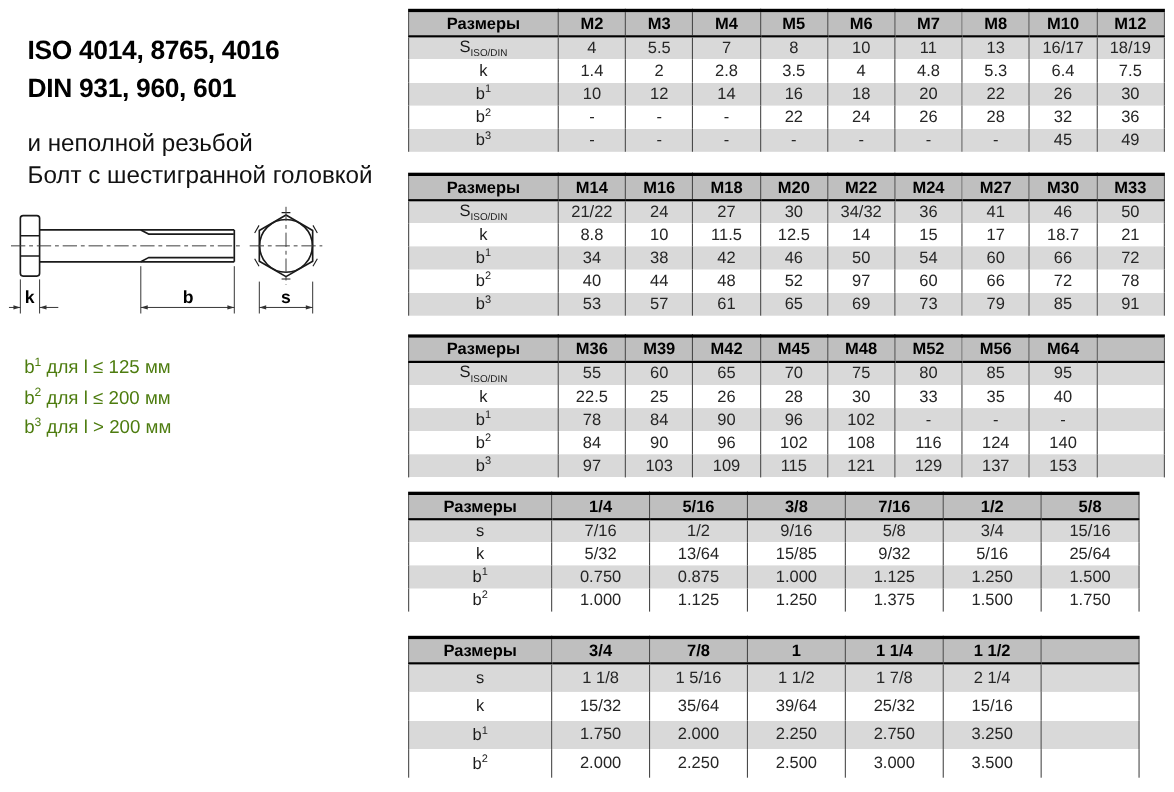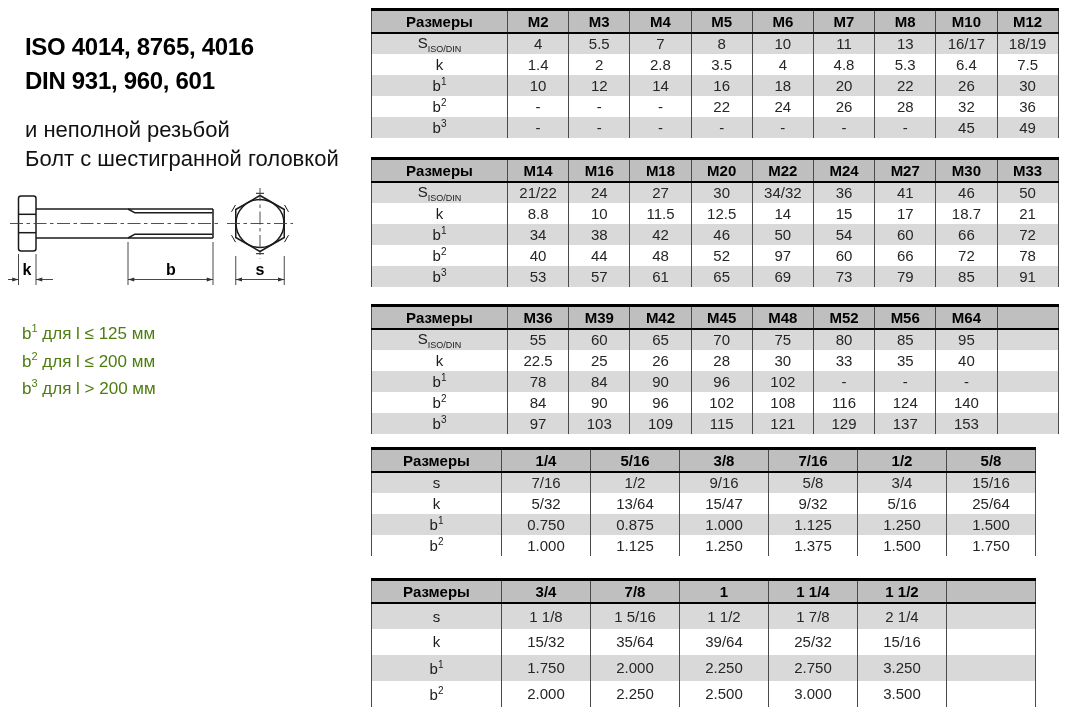--- a/index.html
+++ b/index.html
@@ -420,21 +420,21 @@
               <td>1/2</td>
               <td>9/16</td>
               <td>5/8</td>
               <td>3/4</td>
               <td>15/16</td>
             </tr>
             <tr>
               <td class="rowlabel">k</td>
               <td>5/32</td>
               <td>13/64</td>
-              <td>15/47</td>
+              <td>15/85</td>
               <td>9/32</td>
               <td>5/16</td>
               <td>25/64</td>
             </tr>
             <tr class="shade">
               <td class="rowlabel">b<sup>1</sup></td>
               <td>0.750</td>
               <td>0.875</td>
               <td>1.000</td>
               <td>1.125</td>

